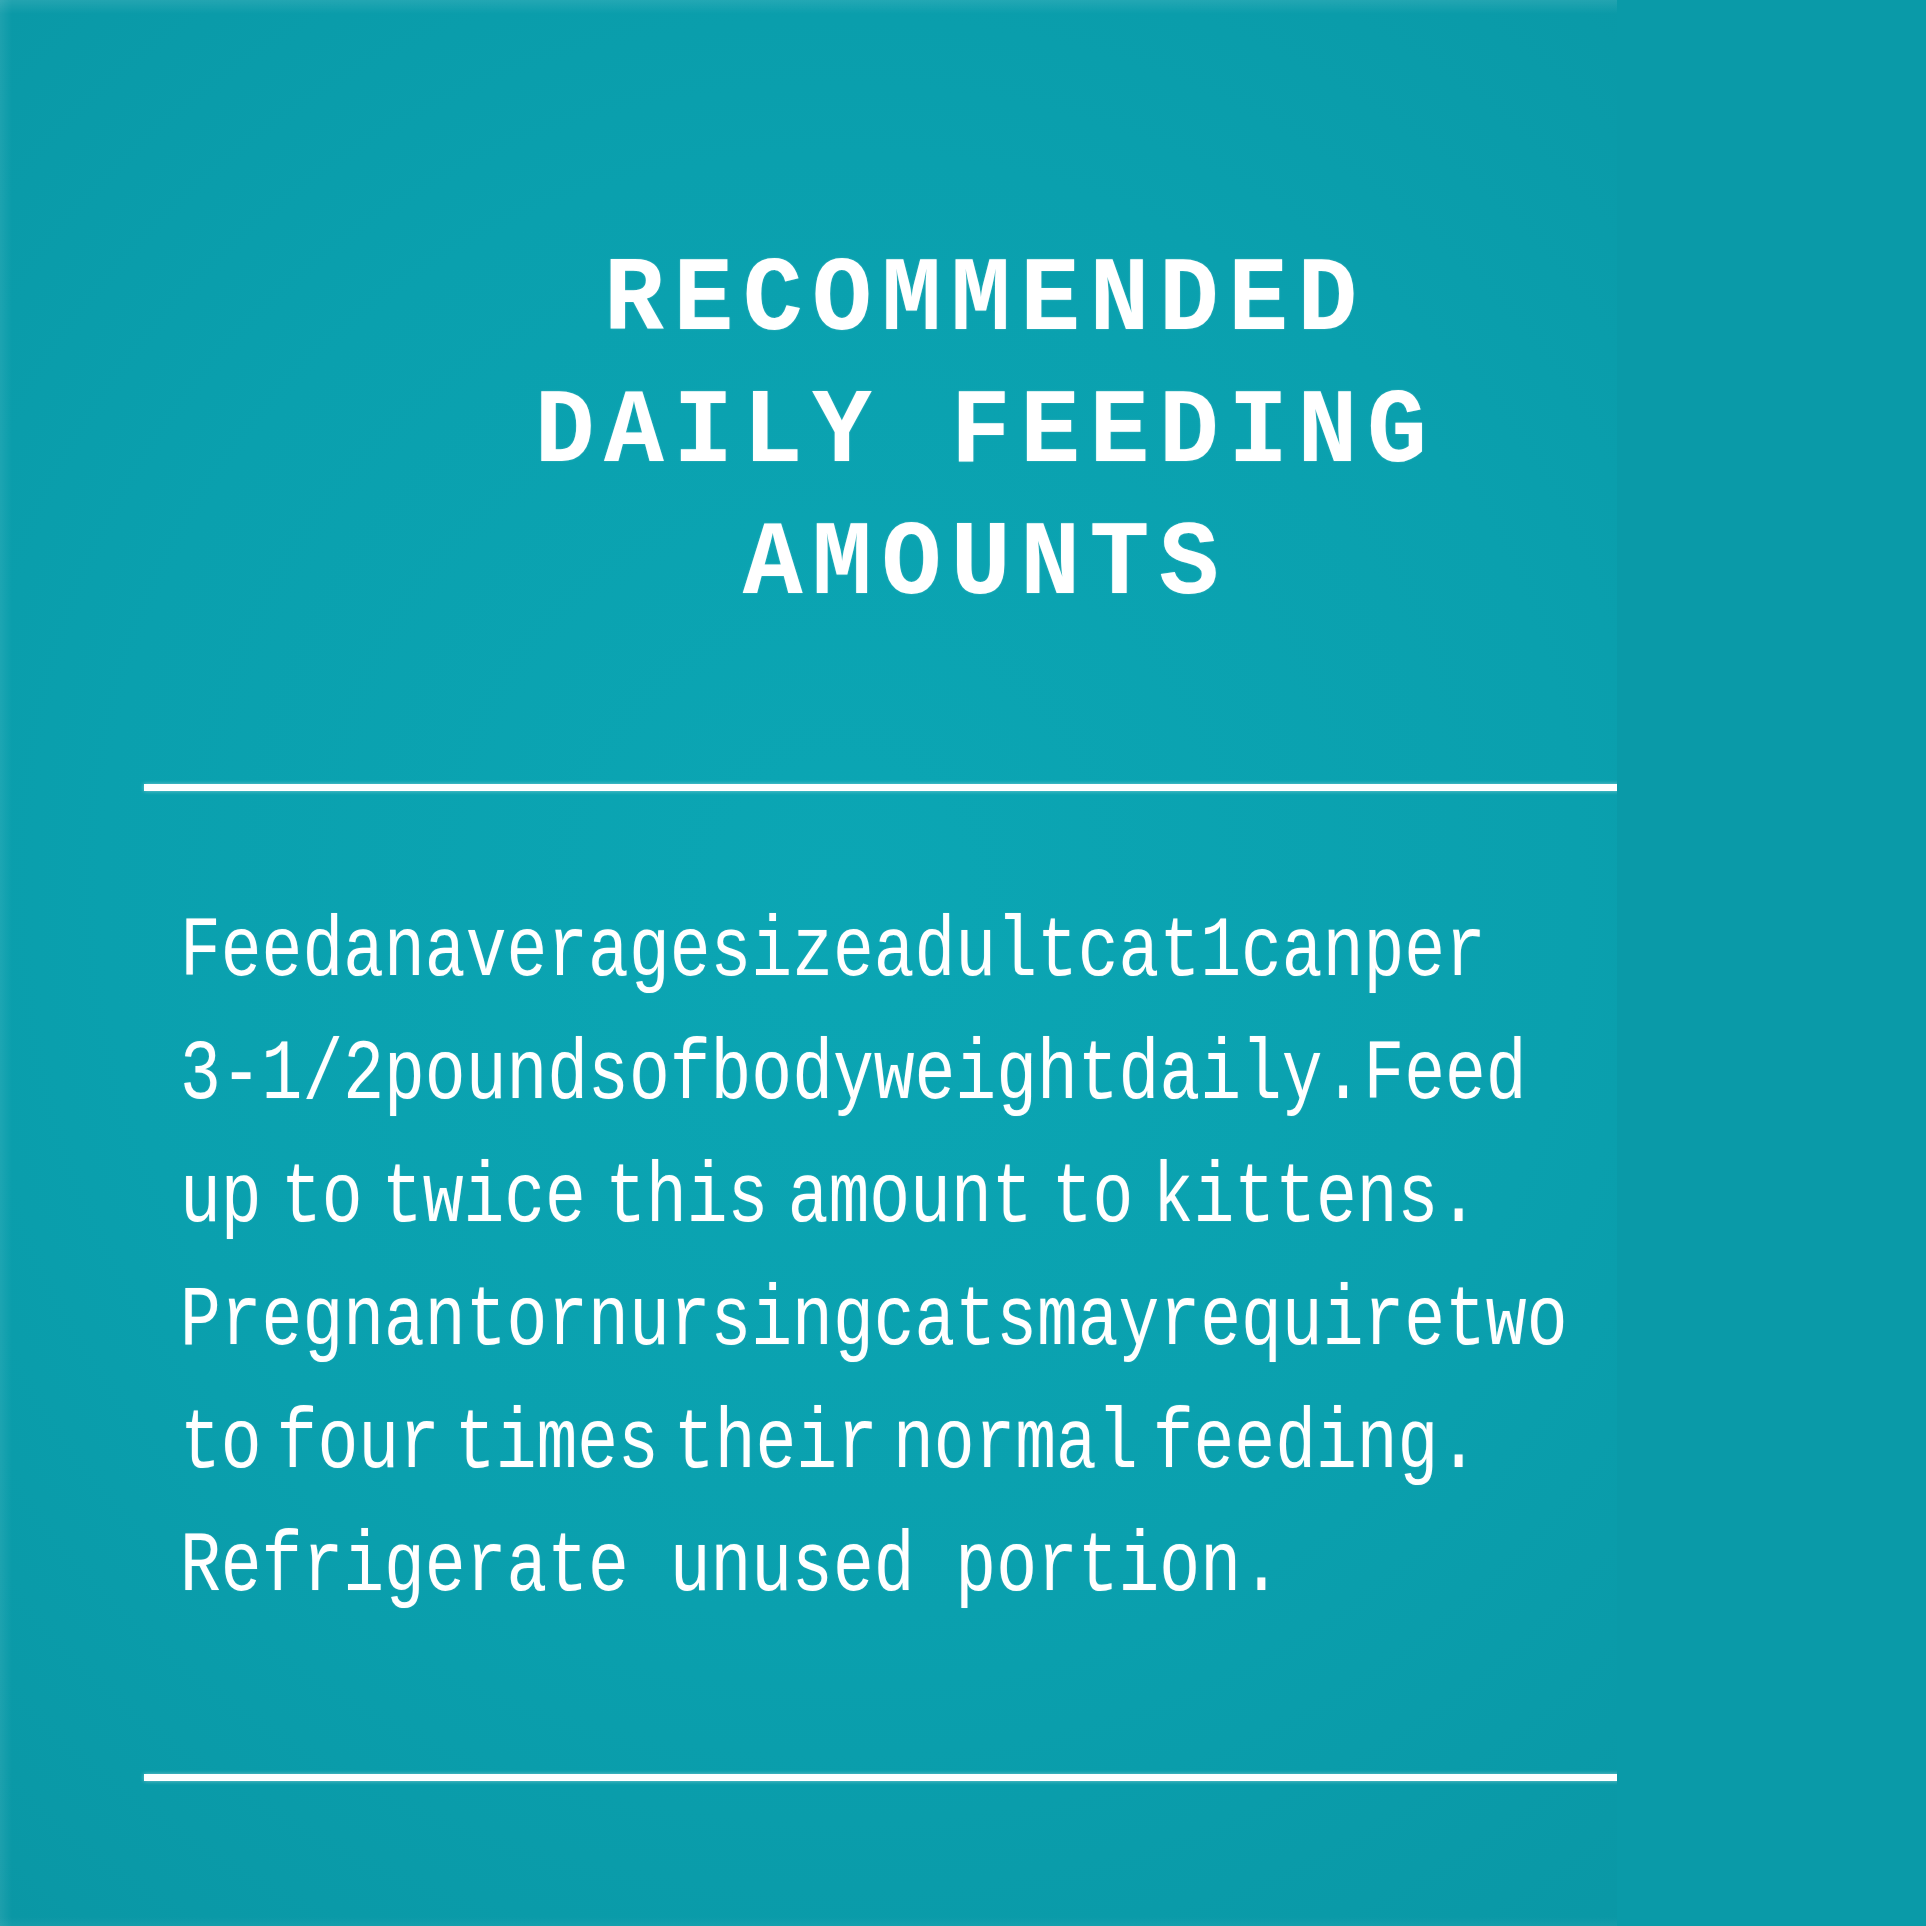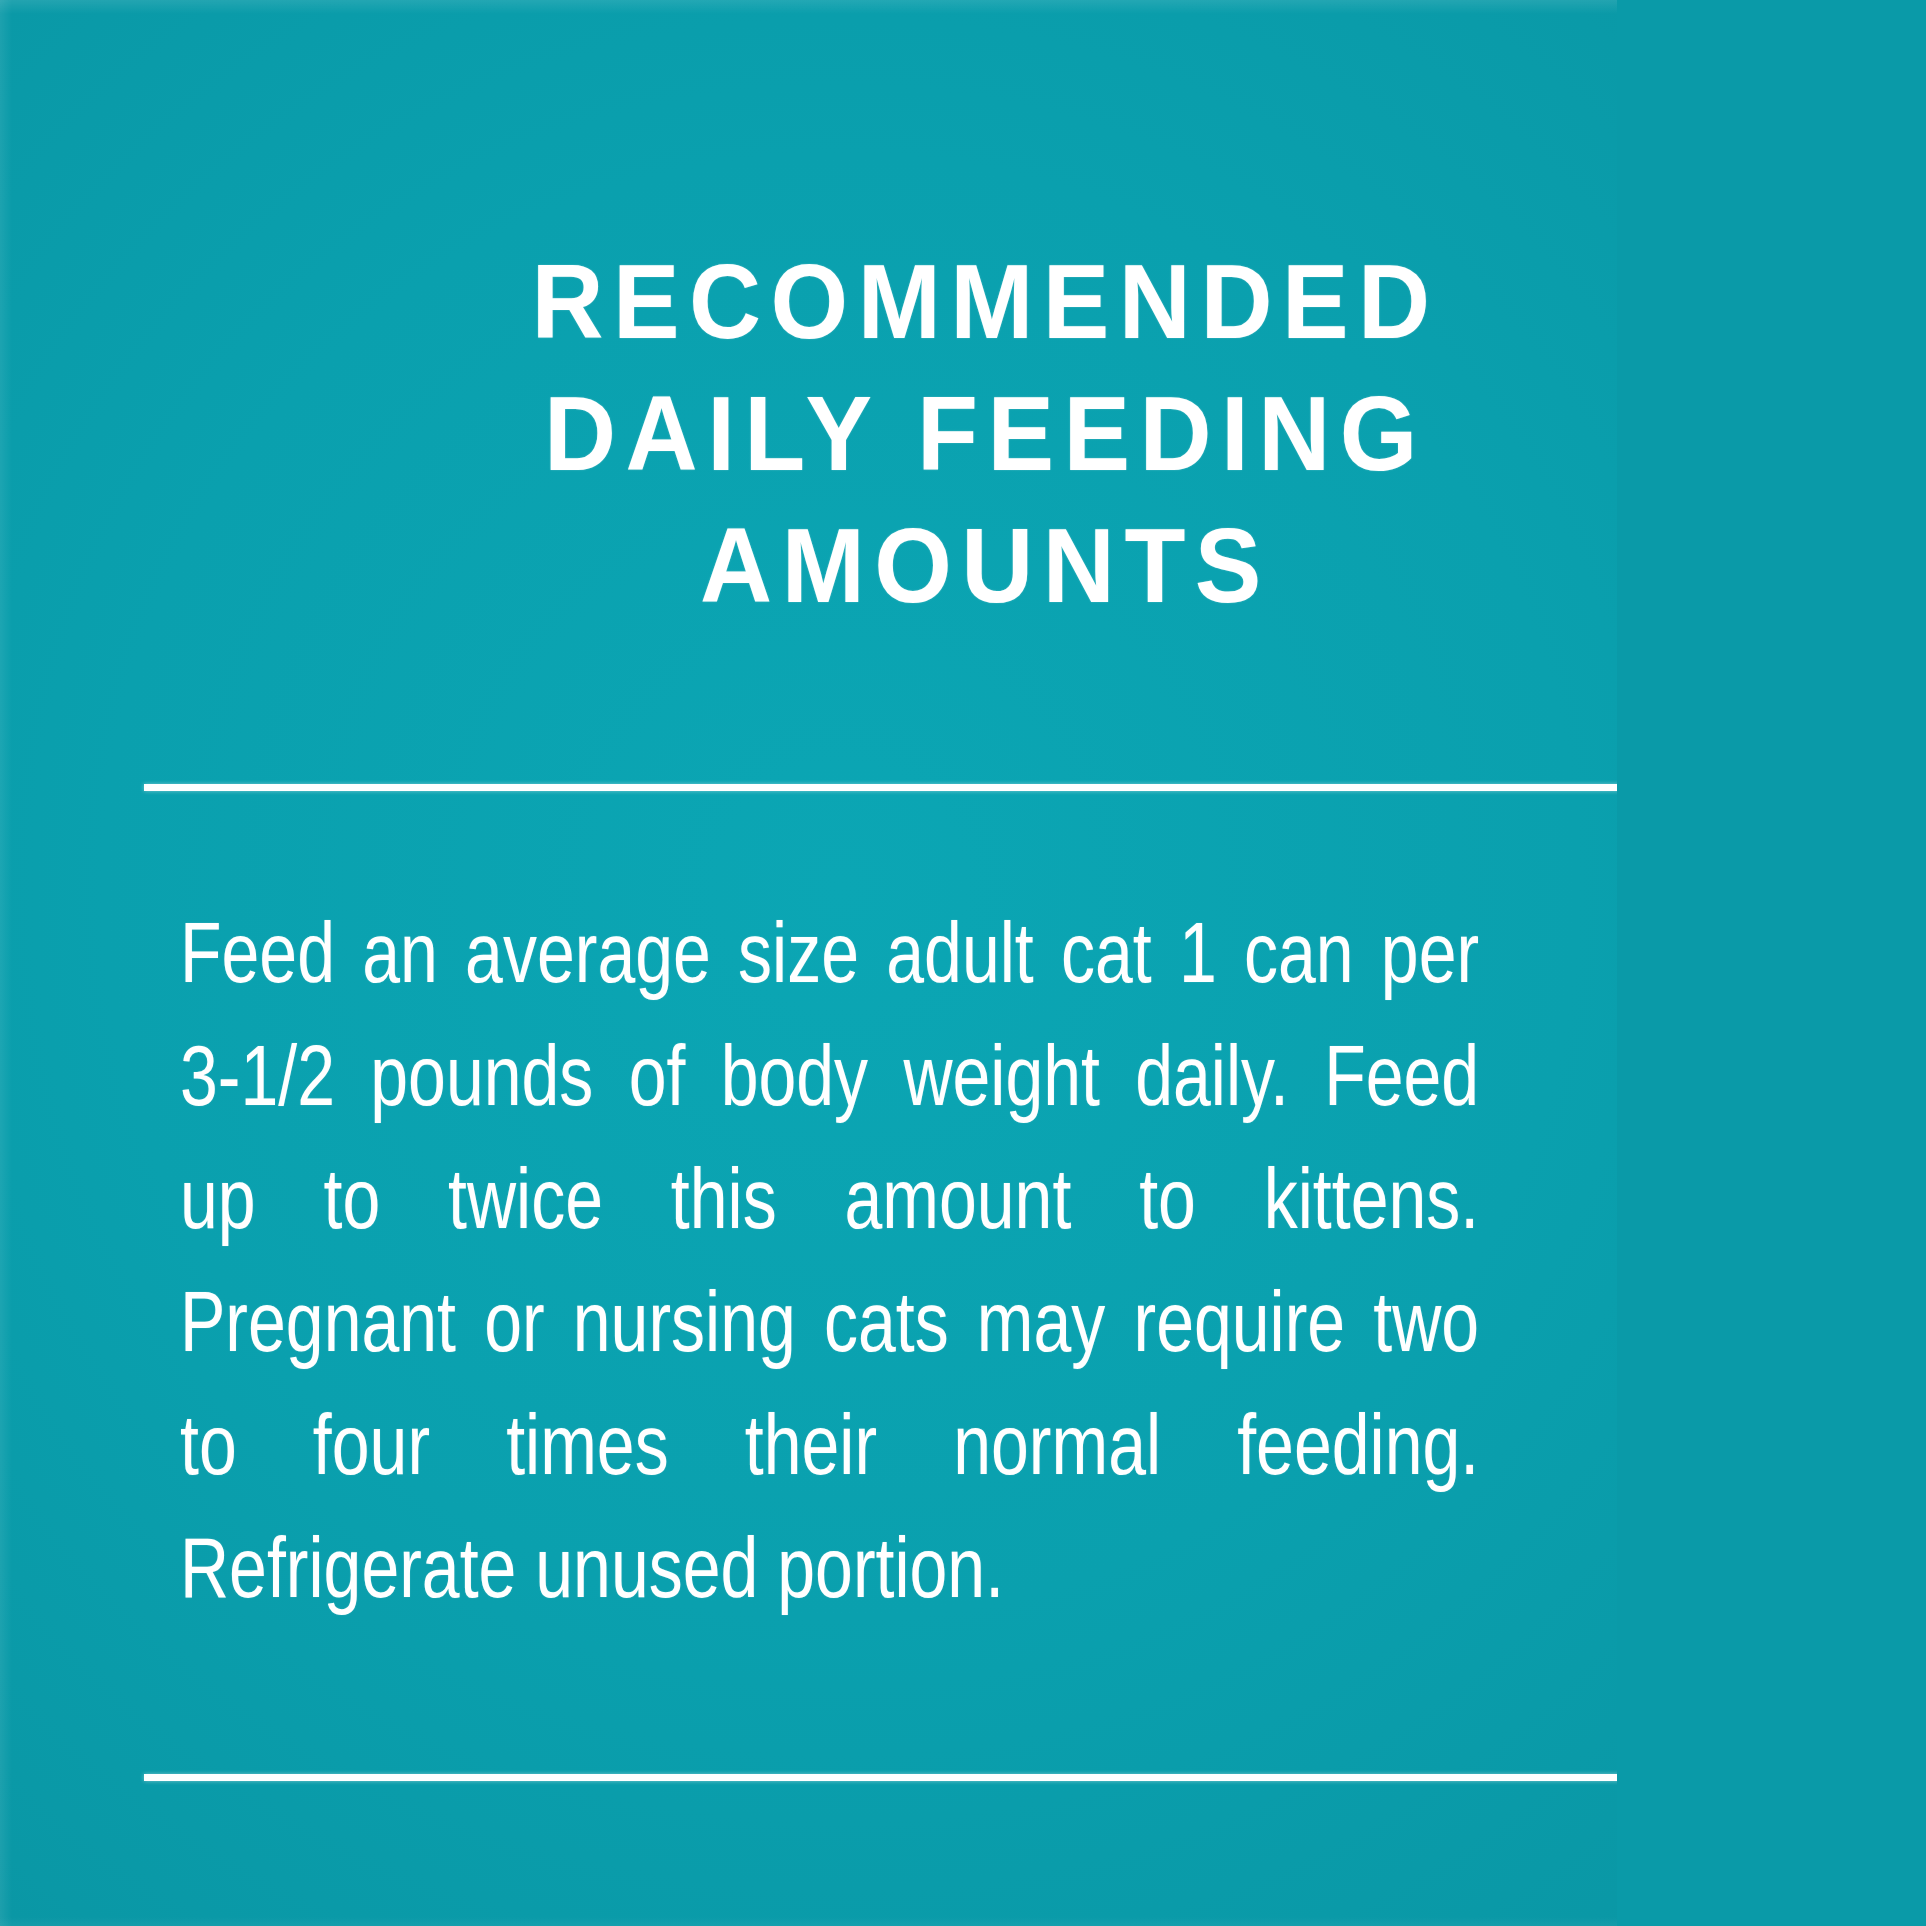--- a/index.html
+++ b/index.html
@@ -16,21 +16,21 @@
     box-sizing: border-box;
     overflow: hidden;
     
     background:
       radial-gradient(ellipse 120% 100% at 52% 46%,
         #0ba6b4 0%,
         #0aa0ae 38%,
         #0a98a6 66%,
         #0b8f9c 88%,
         #0c8a96 100%);
-    font-family: Liberation Sans, sans-serif;
+    font-family: Liberation Mono, monospace;
     padding-left: 12px;
     -webkit-font-smoothing: antialiased;
   }
 
   
   .panel::before {
     content: "";
     position: absolute;
     inset: 0;
     pointer-events: none;

